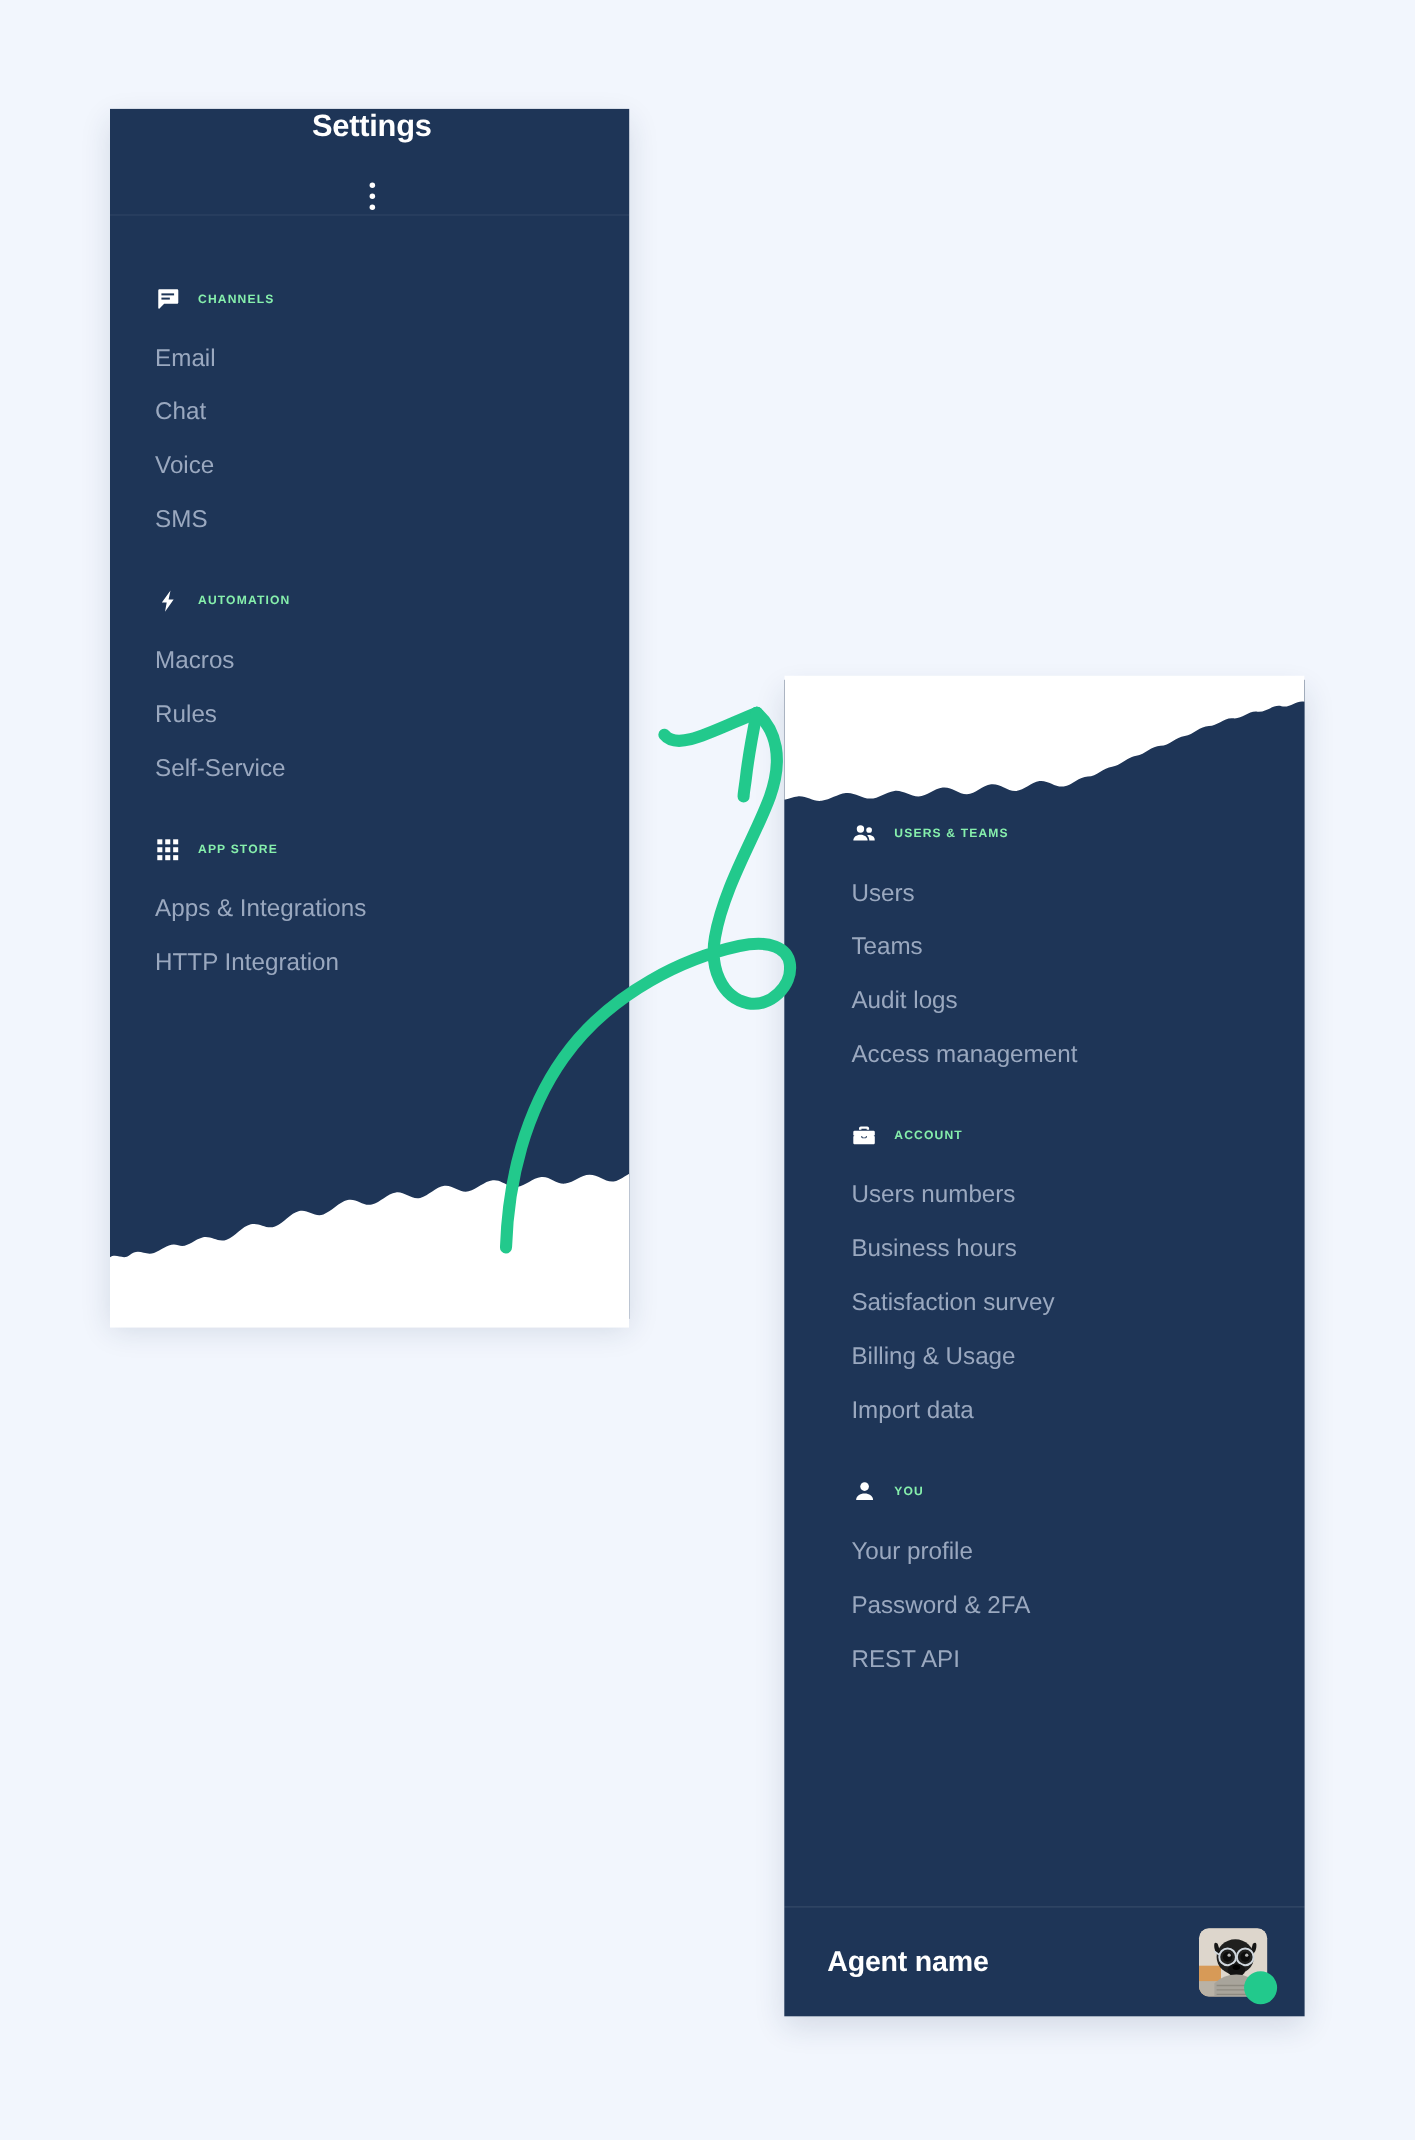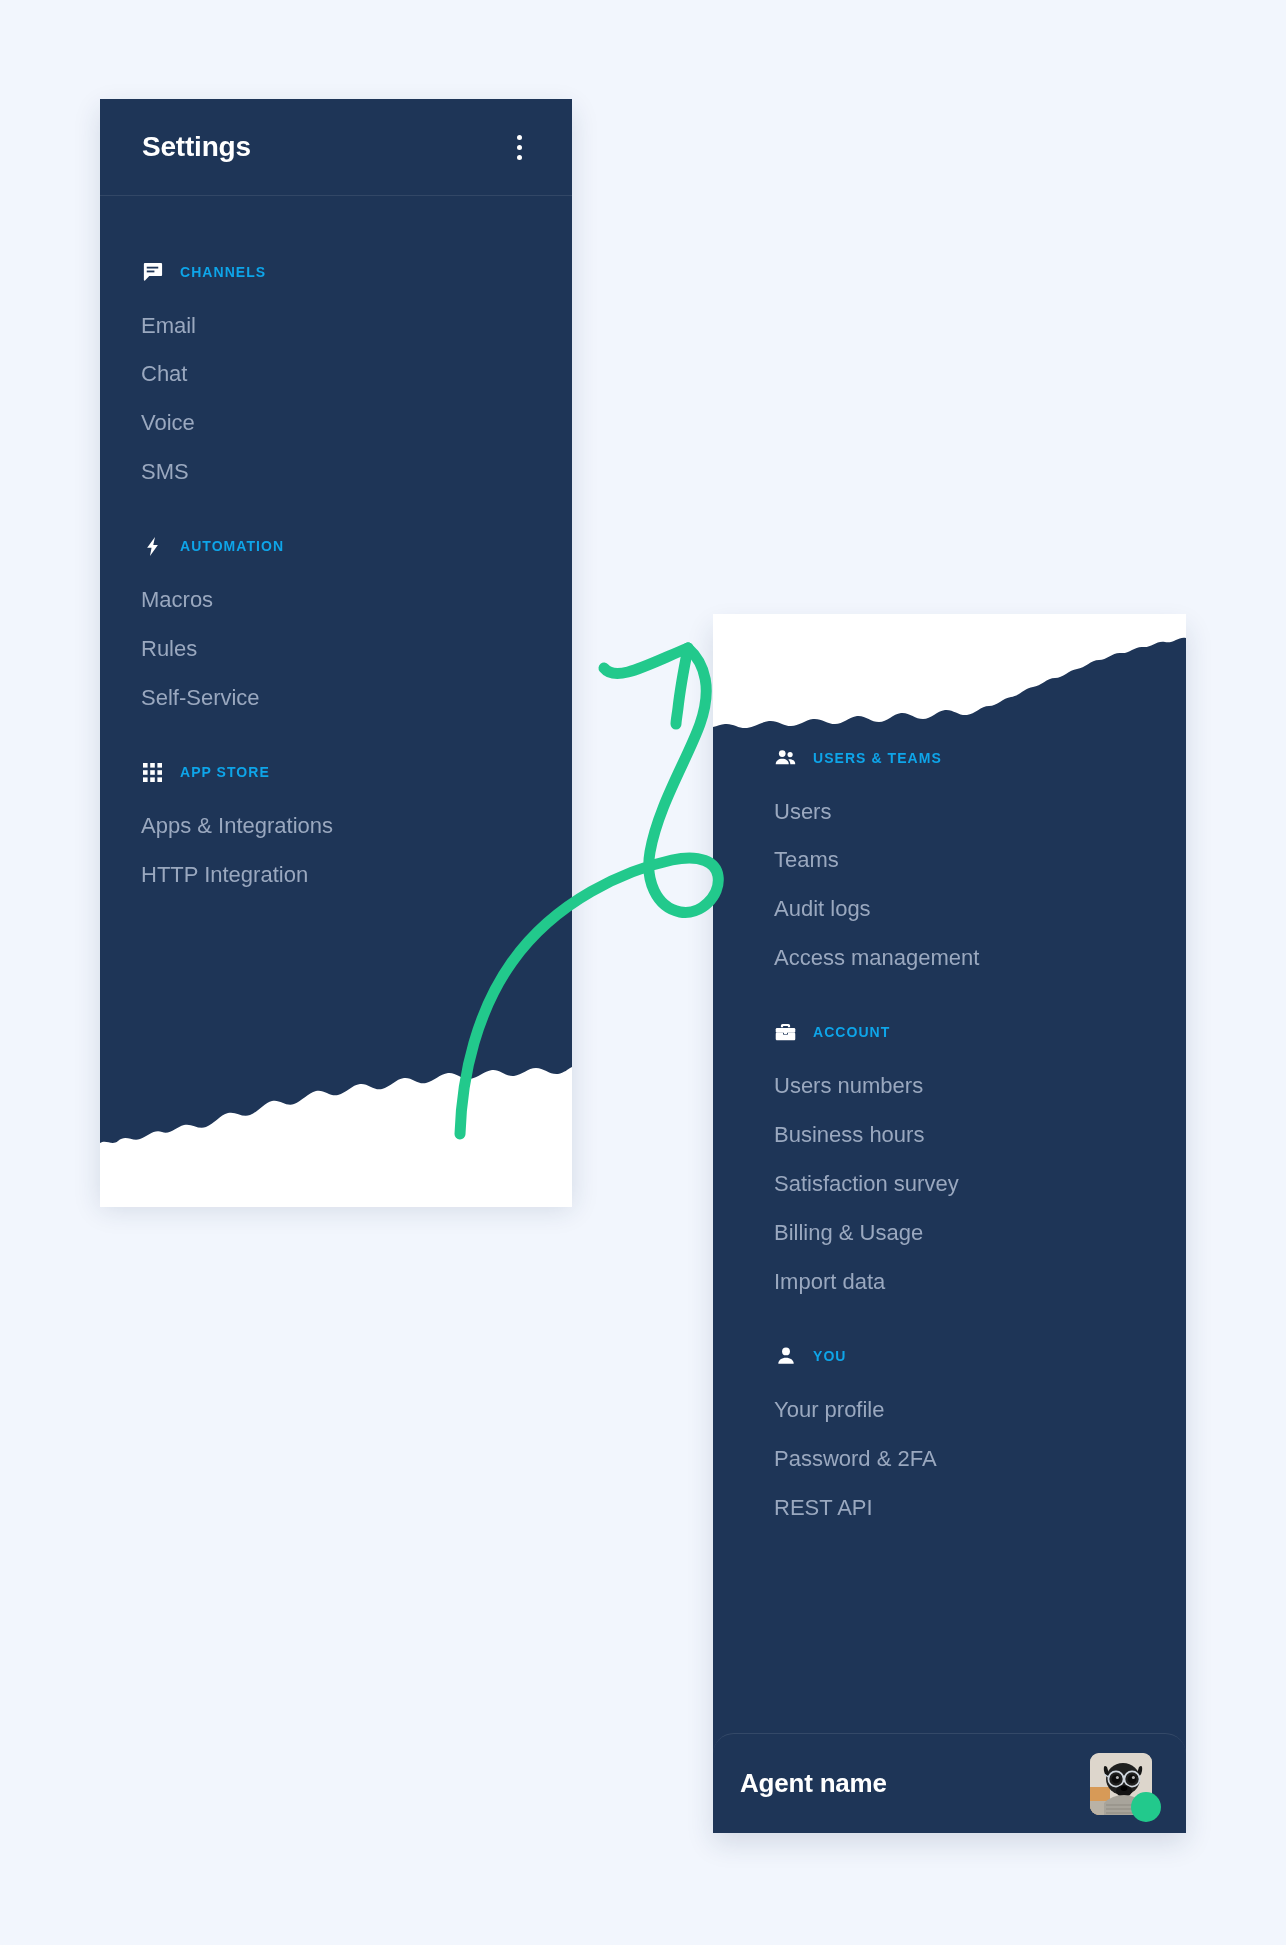--- a/index.html
+++ b/index.html
@@ -41,20 +41,21 @@
 
   
   .panel-header {
     position: relative;
     height: 97px;
     display: flex;
     align-items: center;
     justify-content: space-between;
     padding: 0 38px 0 42px;
     border-bottom: 1px solid rgba(255,255,255,.09);
+    flex-direction: column;
   }
   .panel-title {
     color: #ffffff;
     font-size: 28px;
     font-weight: bold;
     letter-spacing: -.2px;
   }
   .kebab {
     width: 30px; height: 34px;
     display: flex; flex-direction: column;
@@ -77,22 +78,22 @@
     gap: 16px;
     padding: 10px 0 18px 41px;
   }
   .section-icon {
     width: 23px; height: 23px;
     display: flex; align-items: center; justify-content: center;
     flex: 0 0 23px;
   }
   .section-icon svg { display: block; }
   .section-label {
-    color: #0ea5e9;
-    font-size: 14px;
+    color: #86efac;
+    font-size: 11px;
     font-weight: bold;
     letter-spacing: 1.05px;
   }
 
   .nav-item {
     display: block;
     padding: 11.5px 0 11.5px 41px;
     color: #9aa8bf;
     font-size: 22px;
     line-height: 1.18;
@@ -103,23 +104,22 @@
   .section + .section { margin-top: 28px; }
 
   
   .panel-footer {
     position: absolute;
     left: 0; right: 0; bottom: 0;
     height: 100px;
     display: flex;
     align-items: center;
     justify-content: space-between;
-    padding: 0 34px 0 27px;
+    padding: 0 34px 0 39px;
     border-top: 1px solid rgba(255,255,255,.10);
-    border-radius: 21px;
   }
   .agent-name {
     color: #ffffff;
     font-size: 26px;
     font-weight: bold;
     letter-spacing: -.2px;
   }
   .avatar-wrap { position: relative; width: 62px; height: 62px; }
   .avatar {
     width: 62px; height: 62px;

